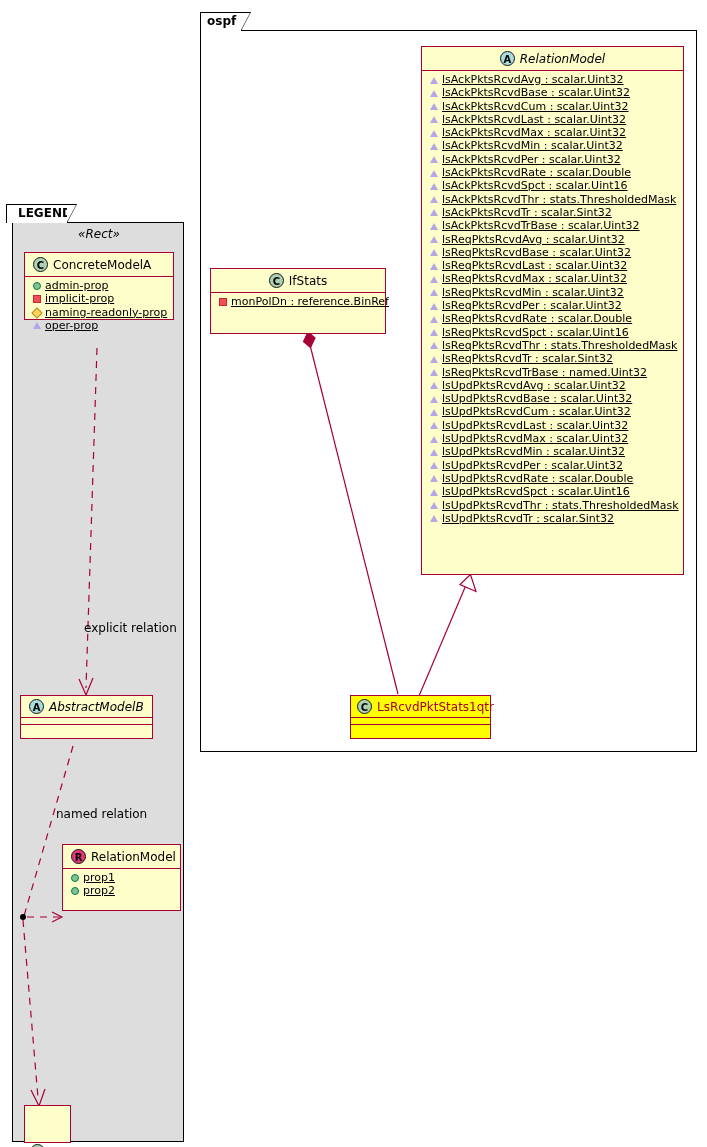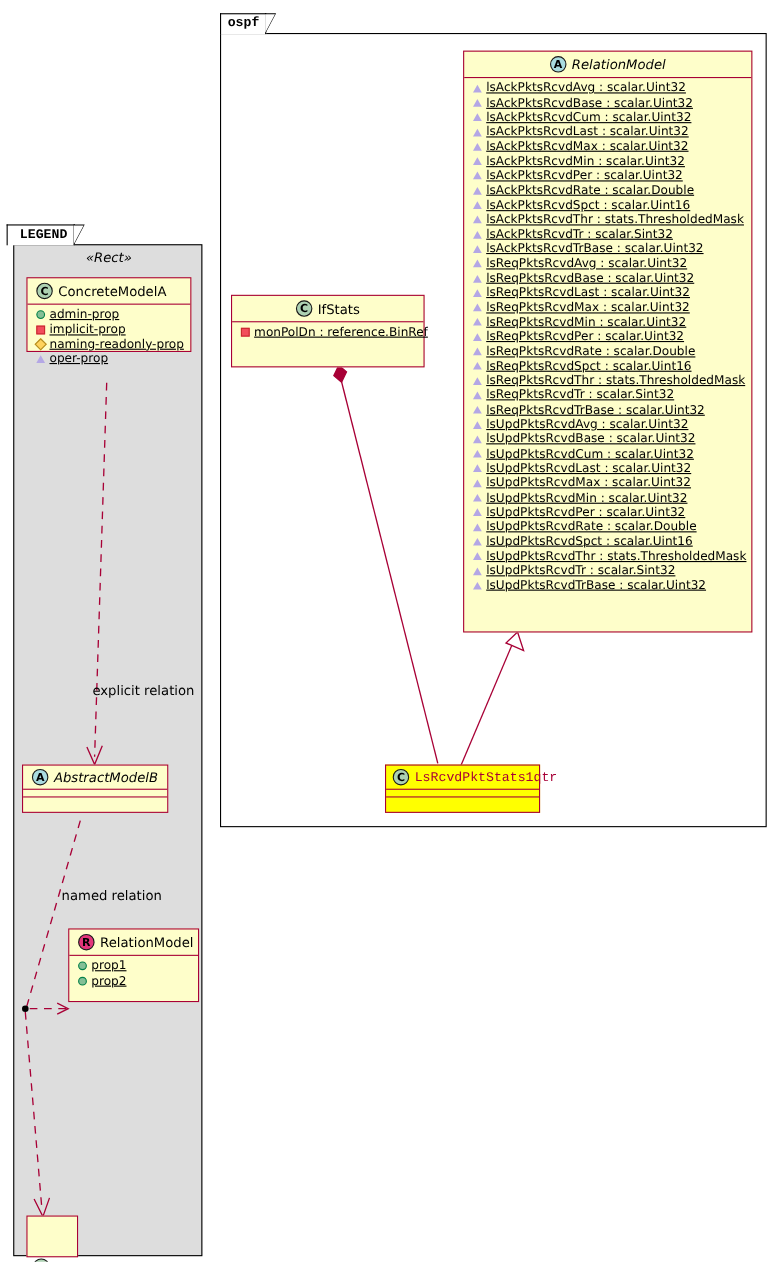--- a/index.html
+++ b/index.html
@@ -38,21 +38,20 @@
   .pkg-tab {
     position: absolute;
     border: 1px solid #000000;
     border-bottom: none;
     background: #ffffff;
     box-sizing: border-box;
     font-weight: bold;
     font-size: 12px;
     padding: 2px 6px 1px 6px;
     line-height: 13px;
-    font-family: Liberation Mono, monospace;
   }
   .pkg-tab.slant::after {
     content: "";
     position: absolute;
     right: -9px;
     top: 0;
     width: 0; height: 0;
     border-left: 9px solid #ffffff;
     border-bottom: 17px solid transparent;
   }
@@ -252,49 +251,48 @@
       <div class="attr"><span class="gl tri"></span><span>lsReqPktsRcvdAvg : scalar.Uint32</span></div>
       <div class="attr"><span class="gl tri"></span><span>lsReqPktsRcvdBase : scalar.Uint32</span></div>
       <div class="attr"><span class="gl tri"></span><span>lsReqPktsRcvdLast : scalar.Uint32</span></div>
       <div class="attr"><span class="gl tri"></span><span>lsReqPktsRcvdMax : scalar.Uint32</span></div>
       <div class="attr"><span class="gl tri"></span><span>lsReqPktsRcvdMin : scalar.Uint32</span></div>
       <div class="attr"><span class="gl tri"></span><span>lsReqPktsRcvdPer : scalar.Uint32</span></div>
       <div class="attr"><span class="gl tri"></span><span>lsReqPktsRcvdRate : scalar.Double</span></div>
       <div class="attr"><span class="gl tri"></span><span>lsReqPktsRcvdSpct : scalar.Uint16</span></div>
       <div class="attr"><span class="gl tri"></span><span>lsReqPktsRcvdThr : stats.ThresholdedMask</span></div>
       <div class="attr"><span class="gl tri"></span><span>lsReqPktsRcvdTr : scalar.Sint32</span></div>
-      <div class="attr"><span class="gl tri"></span><span>lsReqPktsRcvdTrBase : scalar.Uint32</span></div>
+      <div class="attr"><span class="gl tri"></span><span>lsReqPktsRcvdTrBase : named.Uint32</span></div>
       <div class="attr"><span class="gl tri"></span><span>lsUpdPktsRcvdAvg : scalar.Uint32</span></div>
       <div class="attr"><span class="gl tri"></span><span>lsUpdPktsRcvdBase : scalar.Uint32</span></div>
       <div class="attr"><span class="gl tri"></span><span>lsUpdPktsRcvdCum : scalar.Uint32</span></div>
       <div class="attr"><span class="gl tri"></span><span>lsUpdPktsRcvdLast : scalar.Uint32</span></div>
       <div class="attr"><span class="gl tri"></span><span>lsUpdPktsRcvdMax : scalar.Uint32</span></div>
       <div class="attr"><span class="gl tri"></span><span>lsUpdPktsRcvdMin : scalar.Uint32</span></div>
       <div class="attr"><span class="gl tri"></span><span>lsUpdPktsRcvdPer : scalar.Uint32</span></div>
       <div class="attr"><span class="gl tri"></span><span>lsUpdPktsRcvdRate : scalar.Double</span></div>
       <div class="attr"><span class="gl tri"></span><span>lsUpdPktsRcvdSpct : scalar.Uint16</span></div>
       <div class="attr"><span class="gl tri"></span><span>lsUpdPktsRcvdThr : stats.ThresholdedMask</span></div>
       <div class="attr"><span class="gl tri"></span><span>lsUpdPktsRcvdTr : scalar.Sint32</span></div>
-      <div class="attr"><span class="gl tri"></span><span>lsUpdPktsRcvdTrBase : scalar.Uint32</span></div>
     </div>
   </div>
 
   <div class="cls" style="left:210px; top:268px; width:176px; height:66px;">
     <div class="cls-header">
       <span class="badge C">C</span><span class="nm">IfStats</span>
     </div>
     <div class="sep"></div>
     <div class="cls-attrs">
       <div class="attr"><span class="gl sq"></span><span>monPolDn : reference.BinRef</span></div>
     </div>
   </div>
 
   <div class="cls highlight" style="left:350px; top:695px; width:141px; height:44px;">
     <div class="cls-header" style="padding:3px 6px;">
-      <span class="badge C">C</span><span class="nm" style="color:#a80036;font-family:Liberation Mono, monospace;">LsRcvdPktStats1qtr</span>
+      <span class="badge C">C</span><span class="nm" style="color:#a80036;">LsRcvdPktStats1qtr</span>
     </div>
     <div class="sep"></div>
     <div class="empty-compartment"></div>
     <div class="sep"></div>
     <div class="empty-compartment2"></div>
   </div>
 
   <div class="stereotype" style="left:24px; top:227px; width:150px;">«Rect»</div>
 
   <div class="cls" style="left:24px; top:252px; width:150px; height:68px;">

